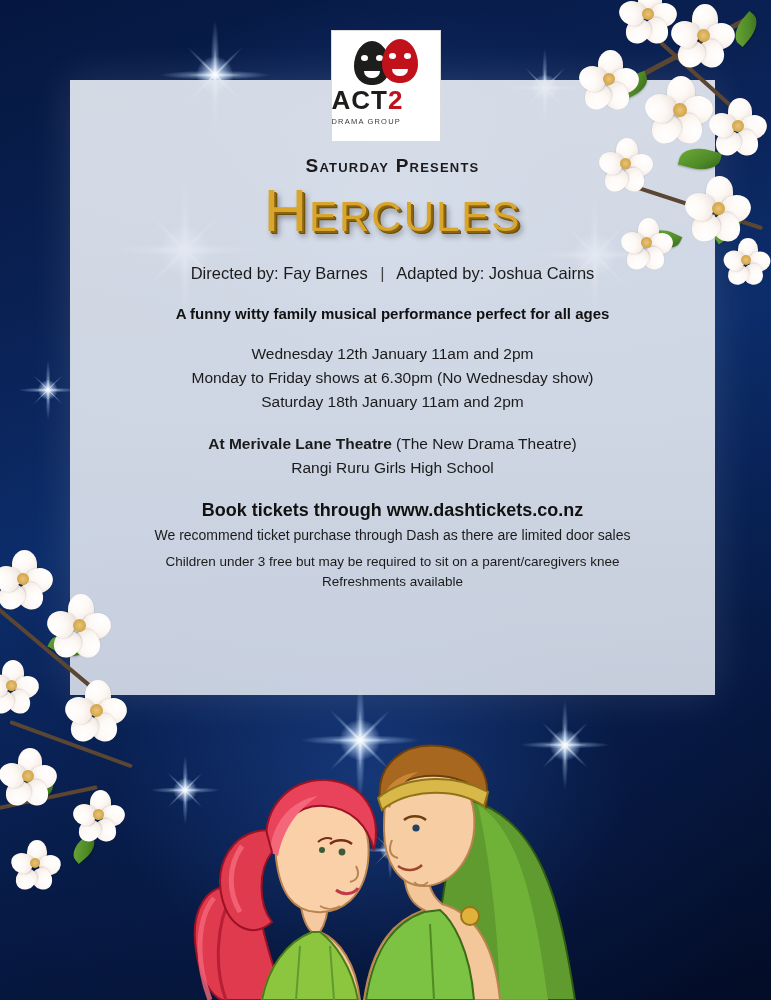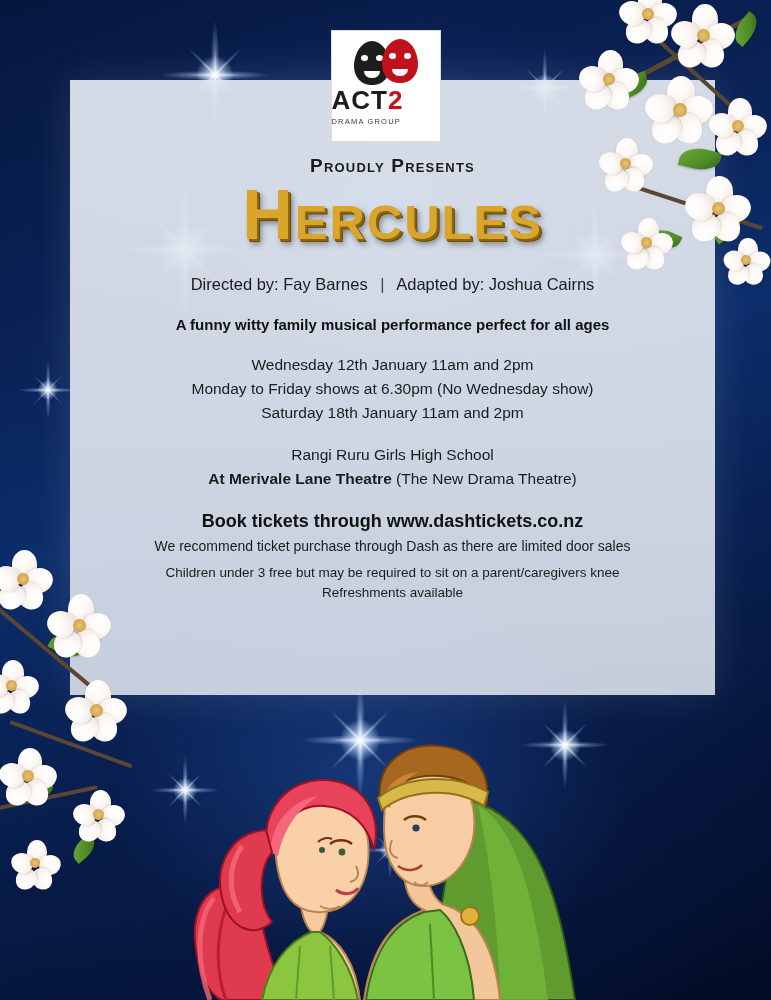--- a/index.html
+++ b/index.html
@@ -114,22 +114,22 @@
   #proudly {
     margin-top: 75px;
     font-size: 19px;
     font-weight: bold;
     letter-spacing: 1.2px;
     color: #1b1b1b;
     font-variant: small-caps;
   }
   #title {
     margin-top: 2px;
-    font-size: 70px;
-    font-weight: bold;
+    font-size: 60px;
+    font-weight: normal;
     letter-spacing: 2px;
     font-variant: small-caps;
     color: #d9a52a;
     text-shadow:
       2px 2px 0 #8a6410,
       3px 3px 0 #6d4d08,
       4px 5px 6px rgba(0,0,0,0.45);
     line-height: 1.05;
   }
   #credits {
@@ -299,42 +299,42 @@
           <div class="mouth"></div>
         </div>
     </div>
     <div id="logo-act">
       <span>ACT</span><span class="two">2</span>
     </div>
     <div id="logo-sub">DRAMA GROUP</div>
   </div>
 
   <div id="content">
-    <div id="proudly">Proudly Presents</div>
+    <div id="proudly">Saturday Presents</div>
     <div id="title">Hercules</div>
 
     <div id="credits">
       <span>Directed by: Fay Barnes</span>
       <span class="sep">|</span>
       <span>Adapted by: Joshua Cairns</span>
     </div>
 
     <div id="tagline">A funny witty family musical performance perfect for all ages</div>
 
     <div class="showtimes">
       <div>Wednesday 12th January 11am and 2pm</div>
       <div>Monday to Friday shows at 6.30pm (No Wednesday show)</div>
       <div>Saturday 18th January 11am and 2pm</div>
     </div>
 
     <div class="venue">
-      <div>Rangi Ruru Girls High School</div>
       <div>
         <span class="bold">At Merivale Lane Theatre</span><span> (The New Drama Theatre)</span>
       </div>
+      <div>Rangi Ruru Girls High School</div>
     </div>
 
     <div id="booking">Book tickets through www.dashtickets.co.nz</div>
     <div class="fineprint">We recommend ticket purchase through Dash as there are limited door sales</div>
 
     <div class="notes">
       <div>Children under 3 free but may be required to sit on a parent/caregivers knee</div>
       <div>Refreshments available</div>
     </div>
 

